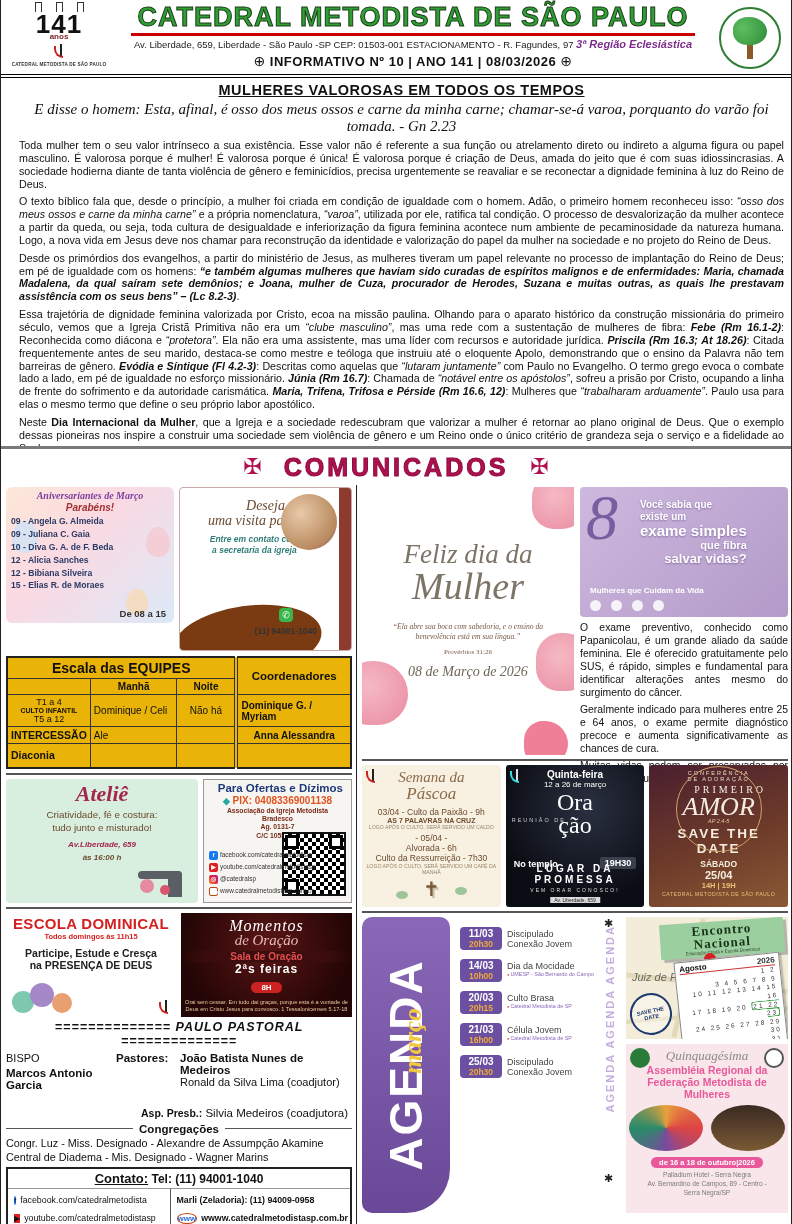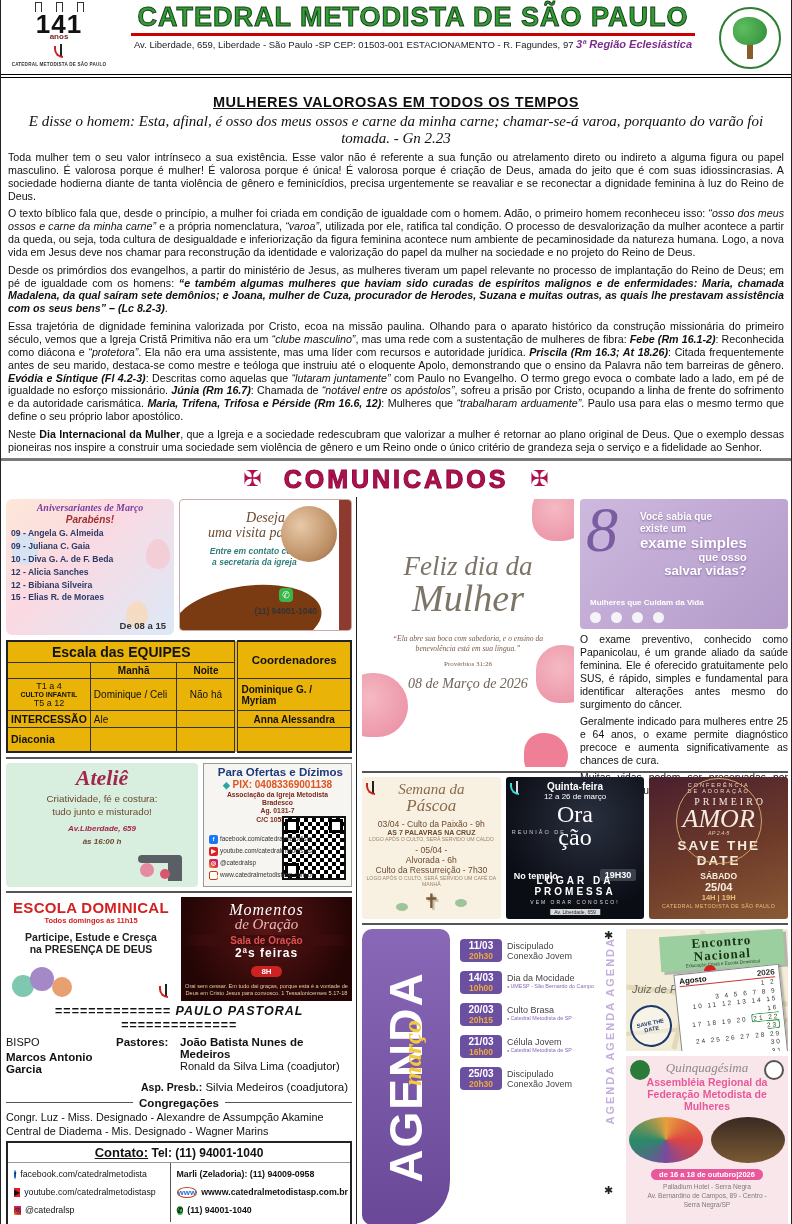--- a/index.html
+++ b/index.html
@@ -28,21 +28,21 @@
   .head-region { color:#7b2d8b; font-weight:bold; font-size:11px; font-style:italic; }
   .head-info { margin-top:3px; font-size:13px; font-weight:bold; letter-spacing:.5px; }
   .gear { color:#111; font-size:14px; font-weight:normal; }
   .tree-logo { width:74px; display:flex; align-items:center; justify-content:center; }
   .tree-circle { width:62px; height:62px; border-radius:50%; border:2px solid #2e7d32; position:relative; }
   .tree-circle::before { content:""; position:absolute; left:26px; bottom:8px; width:6px; height:18px; background:#8a5a2b; }
   .tree-circle::after { content:""; position:absolute; left:12px; top:8px; width:34px; height:28px; border-radius:50% 60% 55% 50%;
                         background:radial-gradient(circle at 30% 40%, #5fbf5f, #2e8b3a); }
 
   
-  .article { height:368px; overflow:hidden; padding:3px 7px 0 7px;margin-top:12px; }
+  .article { height:368px; overflow:hidden; padding:3px 7px 0 18px; }
   .art-title { text-align:center; font-weight:900; font-size:14.5px; letter-spacing:.5px;
                text-decoration:underline; margin:1px 0 3px 0; }
   .art-verse { text-align:center; font-family:"Liberation Serif", serif; font-style:italic;
                font-size:15px; margin-bottom:4px; }
   .article p { font-size:10.7px; line-height:1.2; text-align:justify; margin-bottom:5px; }
   .seg-b { font-weight:bold; }
   .seg-i { font-style:italic; }
   .seg-bi { font-weight:bold; font-style:italic; }
 
   .big-rule { height:3px; background:#7a7a7a; }
@@ -59,21 +59,21 @@
 
   
   .row { display:flex; gap:5px; }
   .bday-card { width:168px; height:136px; border-radius:6px; position:relative; overflow:hidden;
                background:linear-gradient(135deg,#fde8d8 0%,#fbd9e2 40%,#dce9f7 100%); padding:3px 5px; }
   .bday-balloon { position:absolute; border-radius:50% 50% 50% 50%/60% 60% 40% 40%; opacity:.8; }
   .bday-title { text-align:center; color:#7b3fa0; font-weight:bold; font-size:10px; font-family:"Liberation Serif",serif; font-style:italic; }
   .bday-congrats { text-align:center; color:#a03030; font-weight:bold; font-style:italic; font-size:10px; margin:1px 0 2px; }
   .bday-list { position:relative; z-index:2; font-size:8.6px; font-weight:bold; color:#2b3a66; line-height:1.5; }
   .bday-range { position:absolute; right:8px; bottom:4px; font-size:9.5px; font-weight:bold; color:#333; z-index:2;}
-  .visita-card { flex:1; height:132px; border:1px solid #caa; border-radius:4px; position:relative; overflow:hidden; background:#fff; padding:4px 6px; }
+  .visita-card { flex:1; height:164px; border:1px solid #caa; border-radius:4px; position:relative; overflow:hidden; background:#fff; padding:4px 6px; }
   .visita-title { font-family:"Liberation Serif",serif; font-style:italic; color:#6b4a2f; font-size:14px; text-align:center; margin-top:6px; line-height:1.1;}
   .visita-body { color:#2f7d78; font-weight:bold; font-style:italic; font-size:8.5px; text-align:center; margin-top:5px; line-height:1.3; width:70%; margin-left:8%;}
   .visita-phone { position:absolute; right:34px; bottom:14px; font-size:8.5px; font-weight:bold; color:#333; }
   .visita-wa { position:absolute; right:58px; bottom:28px; width:14px; height:14px; border-radius:4px; background:#39b54a; color:#fff; font-size:9px; text-align:center; line-height:14px;}
   .visita-blob { position:absolute; left:-8px; bottom:-26px; width:150px; height:70px; background:#7a3b12; border-radius:50%; transform:rotate(-8deg); }
   .visita-photo { position:absolute; right:14px; top:6px; width:56px; height:56px; border-radius:50%;
                   background:radial-gradient(circle at 35% 35%, #e8c9a8, #b98a5e 70%, #6e4a6e); }
   .visita-curtain { position:absolute; right:0; top:0; width:12px; height:100%; background:#8e3b2f; }
 
   .equipes { margin-top:5px; border:2px solid #222; border-collapse:collapse; width:100%; font-size:10px; }
@@ -127,21 +127,21 @@
   .pastoral { margin-top:3px; }
   .past-head { text-align:center; font-weight:900; font-style:italic; font-size:12.5px; letter-spacing:1px; }
   .past-grid { display:flex; margin-top:4px; font-size:11px; }
   .past-bispo { width:110px; }
   .past-bispo .lb { font-size:11px; }
   .past-bispo .nm { font-weight:900; font-size:11.5px; margin-top:3px;}
   .past-pastlb { font-weight:900; width:64px; font-size:11.5px; }
   .past-names { flex:1; }
   .past-names .n1 { font-weight:900; font-size:11.5px; }
   .past-names .n2 { font-size:11px; }
-  .past-asp { text-align:right; font-size:11.5px; margin-top:6px; padding-right:4px;}
+  .past-asp { text-align:right; font-size:11.5px; margin-top:16px; padding-right:4px;}
   .past-asp b { font-weight:900; font-size:10.5px; }
 
   .congreg { margin-top:4px; }
   .congreg-title { display:flex; align-items:center; gap:6px; font-weight:900; font-size:11.5px; }
   .congreg-title::before, .congreg-title::after { content:""; flex:1; border-top:1px solid #555; }
   .congreg p { font-size:10.8px; margin-top:2px; }
 
   .contato-box { border:2px solid #222; margin-top:4px; height:90px; position:relative; }
   .contato-head { text-align:center; font-size:12px; border-bottom:1px solid #999; padding:2px 0; }
   .contato-head b { text-decoration:underline; font-weight:900; font-size:13px;}
@@ -259,20 +259,25 @@
       <div class="badge-anos">anos</div>
       <span class="met"></span>
       <div class="badge-name">CATEDRAL METODISTA DE SÃO PAULO</div>
     </div>
     <div class="head-center">
       <div class="head-title">CATEDRAL METODISTA DE SÃO PAULO</div>
       <div class="head-rule"></div>
       <div class="head-addr">
         <span>Av. Liberdade, 659,  Liberdade - São Paulo -SP  CEP: 01503-001   ESTACIONAMENTO - R. Fagundes, 97</span>
         <span class="head-region">3ª Região Eclesiástica</span>
+      </div>
+      <div class="head-info">
+        <span class="gear">⊕</span>
+        <span>INFORMATIVO Nº 10 | ANO 141 | 08/03/2026</span>
+        <span class="gear">⊕</span>
       </div>
     </div>
     <div class="tree-logo">
       <div class="tree-circle"></div>
     </div>
   </div>
 
   <div class="article">
     <div class="art-title">MULHERES VALOROSAS EM TODOS OS TEMPOS</div>
     <div class="art-verse">E disse o homem: Esta, afinal, é osso dos meus ossos e carne da minha carne; chamar-se-á varoa, porquanto do varão foi tomada. - Gn 2.23</div>
@@ -497,21 +502,21 @@
           <div class="feliz-ref">Provérbios 31:26</div>
           <div class="feliz-date">08 de Março de 2026</div>
         </div>
         <div class="exame-stack">
           <div class="exame-poster">
             <div class="ribbon8">8</div>
             <div class="exame-lines">
               <div class="ex-l1">Você sabia que</div>
               <div class="ex-l2">existe um</div>
               <div class="ex-l3">exame simples</div>
-              <div class="ex-l4">que osso</div>
+              <div class="ex-l4">que fibra</div>
               <div class="ex-l5">salvar vidas?</div>
             </div>
             <div class="exame-sub">Mulheres que Cuidam da Vida</div>
             <div class="exame-logos">
                 <i></i>
                 <i></i>
                 <i></i>
                 <i></i>
               </div>
           </div>

